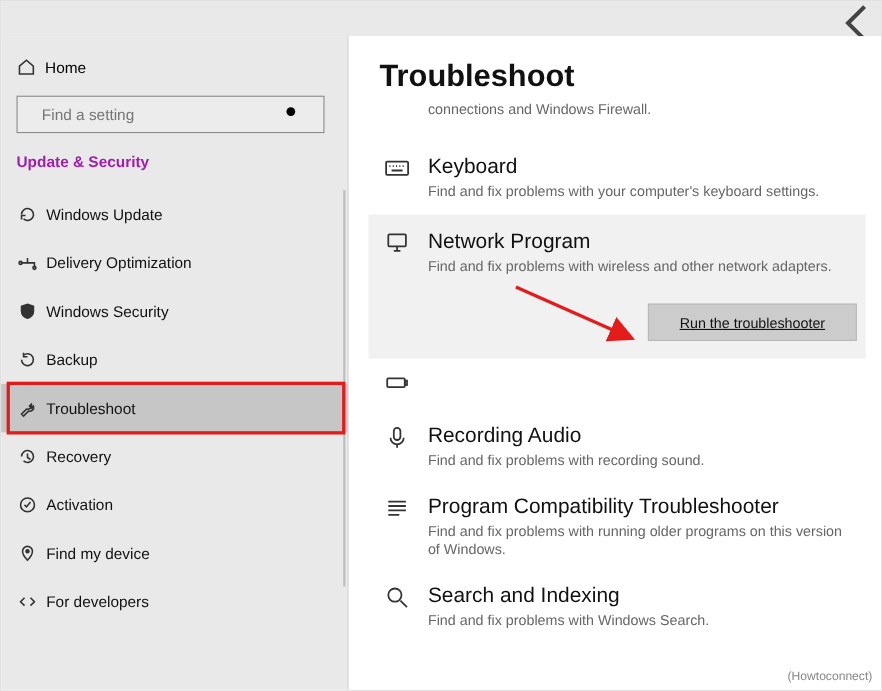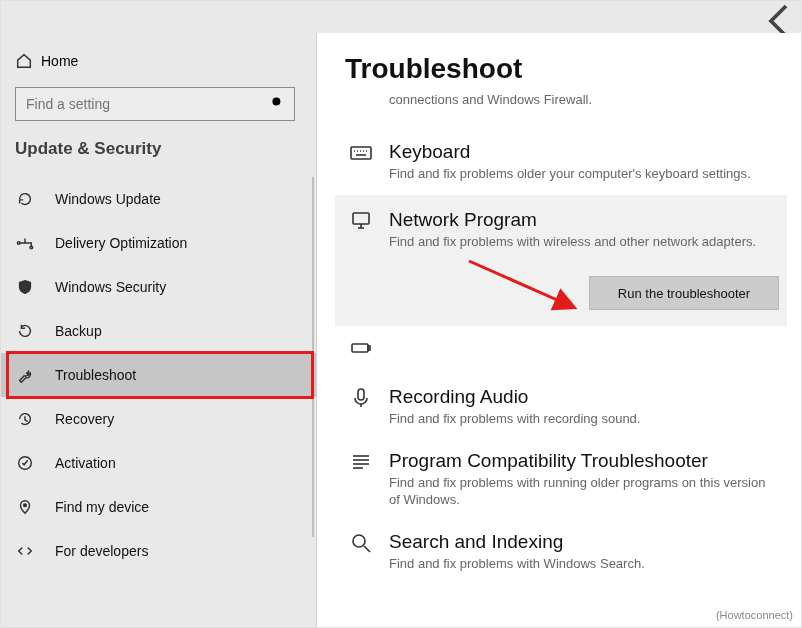--- a/index.html
+++ b/index.html
@@ -36,37 +36,37 @@
   }
   .home-row {
     display:flex; align-items:center; height:40px; padding:0 14px;
     font-size:14px; color:#000;
   }
   .home-row .icon { width:26px; display:flex; align-items:center; justify-content:flex-start; color:#444; }
   .search-wrap { padding:6px 14px 8px 14px; }
   .search {
     display:flex; align-items:center; width:280px; height:34px;
     border:1px solid #8a8a8a; background:#ececec;
-    padding:0 8px; color:#666; font-size:14px;
+    padding:0 20px; color:#666; font-size:14px;
   }
   .search input {
     flex:1; border:0; outline:0; background:transparent; font-size:14px;
     color:#333;
   }
   .search .sicon { color:#555; }
   .section-title {
-    padding:10px 14px 4px 14px; font-weight:600; font-size:17px; color:#404040;
+    padding:10px 14px 4px 14px; font-weight:600; font-size:14px; color:#a21caf;
   }
   .side-list { margin-top:14px; position:relative; }
   .scroll-ind {
     position:absolute; right:2px; top:0; width:2px; height:360px; background:#bdbdbd;
   }
   .side-item {
     display:flex; align-items:center; height:44px; padding:0 14px;
-    font-size:14px; color:#111; gap:20px; cursor:default;
+    font-size:14px; color:#111; gap:7px; cursor:default;
   }
   .side-item .icon { width:20px; height:20px; display:flex; align-items:center; justify-content:center; color:#333; }
   .side-item.active { background:#c6c6c6; }
   .highlight-box {
     position:absolute; border:3px solid #e31b1b; pointer-events:none;
     left:5px; width:308px; height:48px;
   }
   
   .main {
     flex:1; padding:12px 14px 0 28px; position:relative; overflow:hidden;
@@ -83,21 +83,21 @@
   }
   .trow .ttxt { flex:1; }
   .trow .tt { font-size:19px; color:#111; margin-bottom:2px; }
   .trow .td { font-size:13px; color:#666; line-height:1.35; }
   .trow.selected {
     background:#f1f1f1; padding:14px 10px 16px 10px; margin-left:-10px;
   }
   .runbtn {
     margin-top:26px; margin-left:200px; width:190px; height:34px;
     background:#ccc; border:1px solid #b8b8b8; color:#111;
-    display:flex; align-items:center; justify-content:center; font-size:13px;
+    display:flex; align-items:center; justify-content:center; font-size:13px;text-decoration:underline;
   }
   .arrow {
     position:absolute; pointer-events:none;
   }
   .watermark {
     position:absolute; right:8px; bottom:6px; font-size:11px; color:#888;
   }
   .icon svg, .ticon svg { width:18px; height:18px; stroke:#333; fill:none; stroke-width:1.6; }
   .ticon svg { width:24px; height:24px; }
 </style>
@@ -264,21 +264,21 @@
               <line x1="5" y1="10" x2="6" y2="10"></line>
               <line x1="8" y1="10" x2="9" y2="10"></line>
               <line x1="11" y1="10" x2="12" y2="10"></line>
               <line x1="14" y1="10" x2="15" y2="10"></line>
               <line x1="17" y1="10" x2="18" y2="10"></line>
               <line x1="7" y1="14" x2="17" y2="14"></line>
             </svg>
         </div>
         <div class="ttxt">
           <div class="tt">Keyboard</div>
-          <div class="td">Find and fix problems older your computer's keyboard settings.</div>
+          <div class="td">Find and fix problems with your computer's keyboard settings.</div>
         </div>
       </div>
 
       <div class="trow selected">
         <div class="ticon">
           <svg viewBox="0 0 24 24">
               <rect x="4" y="4" width="16" height="11" rx="1"></rect>
               <line x1="9" y1="19" x2="15" y2="19"></line>
               <line x1="12" y1="15" x2="12" y2="19"></line>
             </svg>

